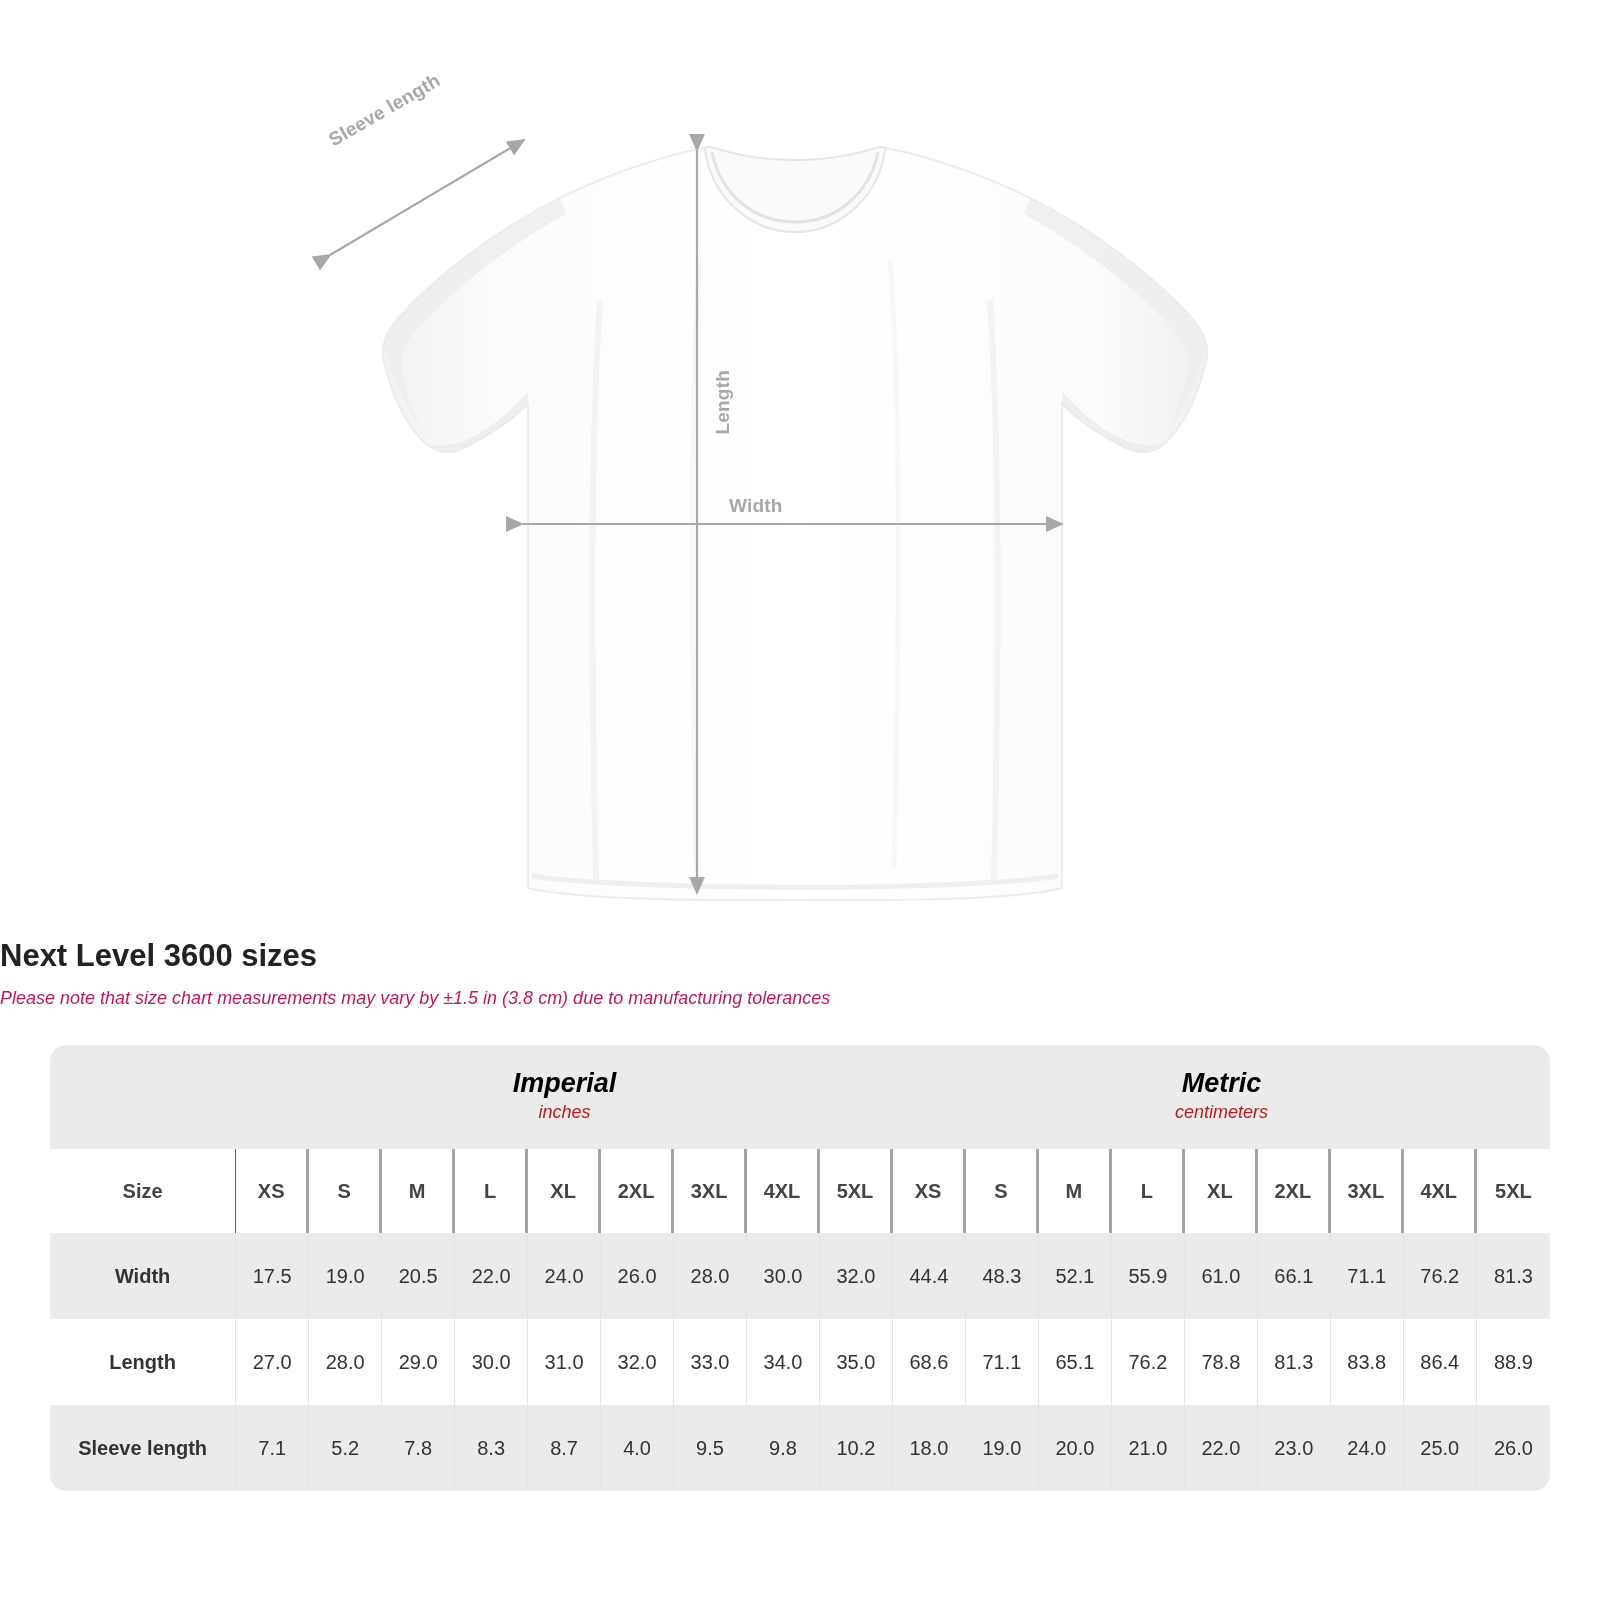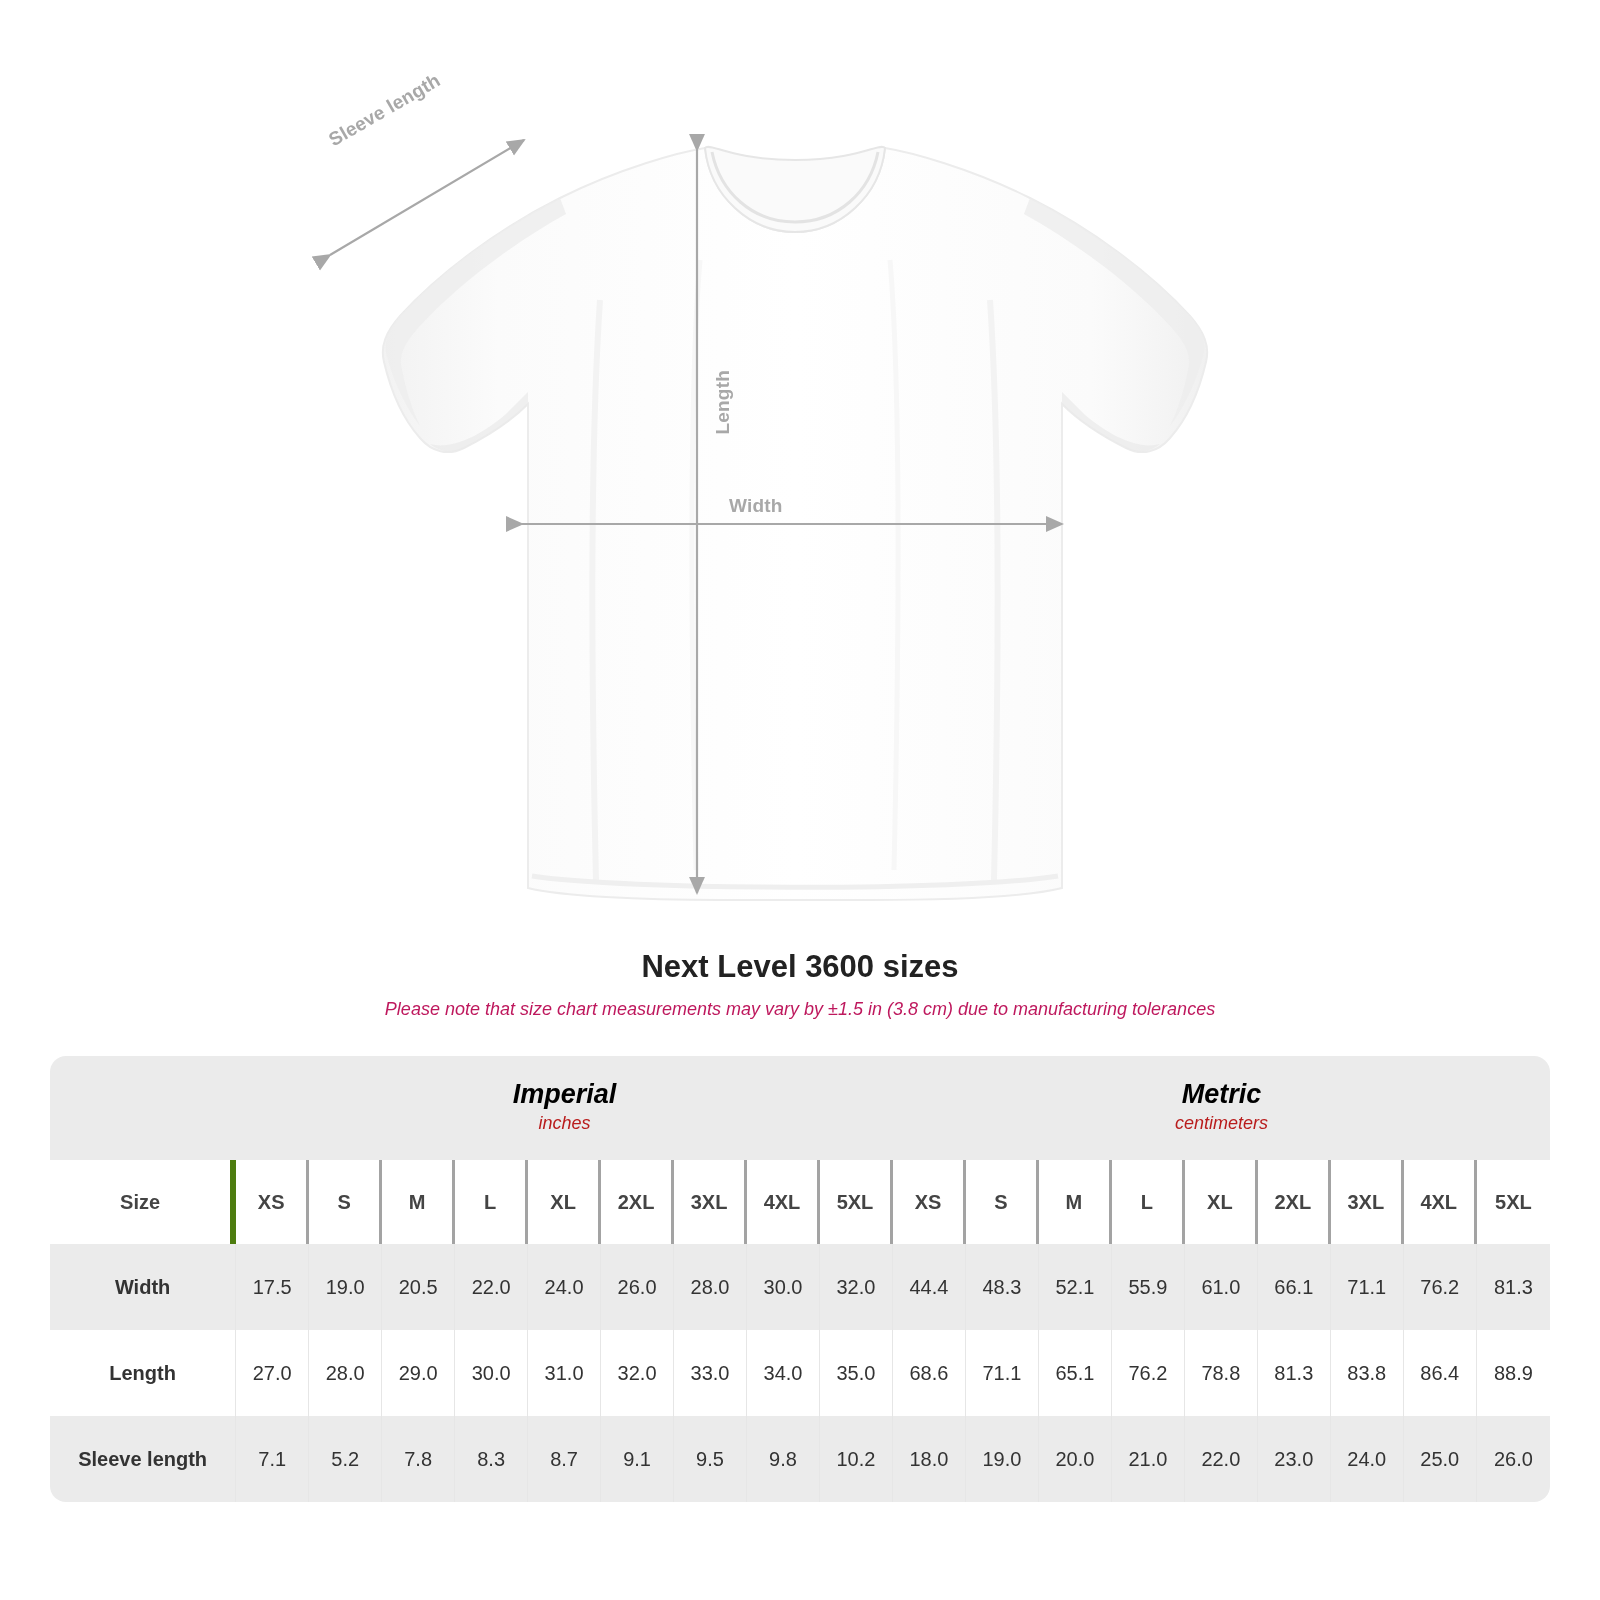--- a/index.html
+++ b/index.html
@@ -47,22 +47,21 @@
     text-orientation: mixed;
     transform: rotate(180deg);
   }
   #label-width {
     left: 729px;
     top: 495px;
   }
 
   
   #title-block {
-    text-align: center;
-    margin-top: 19px;
+    margin-top: 8px;
   }
   #chart-title {
     font-size: 31px;
     font-weight: bold;
     color: #222222;
     margin: 0 0 14px 0;
   }
   #chart-note {
     font-size: 18px;
     font-style: italic;
@@ -106,21 +105,21 @@
     line-height: 1.5;
   }
   .hdr-row td {
     height: 84px;
     background: #ffffff;
     font-size: 20px;
     font-weight: bold;
     color: #444444;
     border-right: 3px solid #a3a3a3;
   }
-  .hdr-row td.rowlabel { border-right: 6px solid #4d7c0f; }
+  .hdr-row td.rowlabel { border-right: 1px solid #4d7c0f; }
   .hdr-row td.last { border-right: none; }
 
   .data-row td {
     height: 86px;
     font-size: 20px;
     color: #333333;
     border-right: 1px solid #e6e6e6;
   }
   .data-row td.last { border-right: none; }
   .data-row.shade td { background: #ebebeb; }
@@ -322,21 +321,21 @@
           <td class="last">88.9</td>
         </tr>
 
         <tr class="data-row shade">
           <td class="rowlabel">Sleeve length</td>
           <td>7.1</td>
           <td>5.2</td>
           <td>7.8</td>
           <td>8.3</td>
           <td>8.7</td>
-          <td>9.1</td>
+          <td>4.0</td>
           <td>9.5</td>
           <td>9.8</td>
           <td>10.2</td>
           <td>18.0</td>
           <td>19.0</td>
           <td>20.0</td>
           <td>21.0</td>
           <td>22.0</td>
           <td>23.0</td>
           <td>24.0</td>

